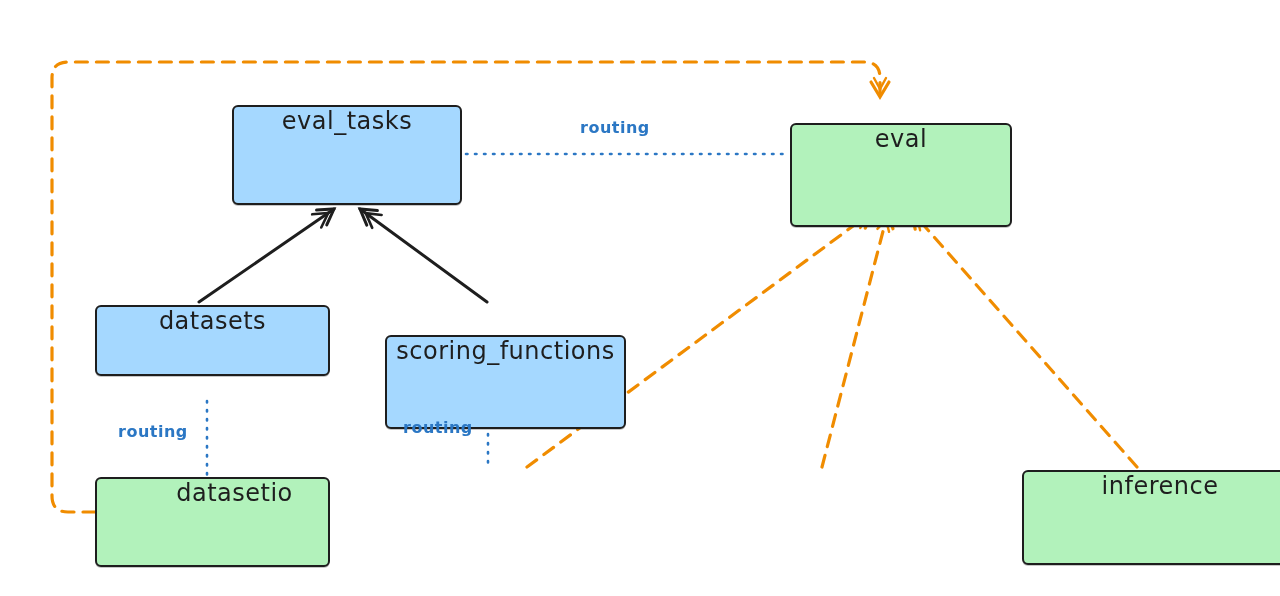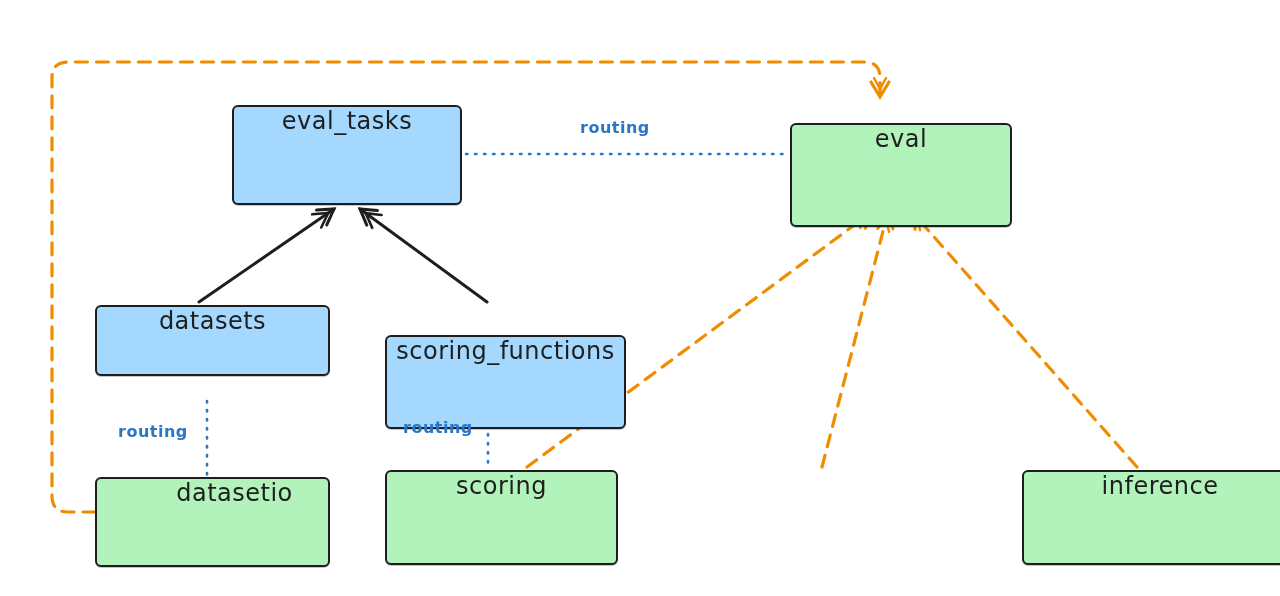--- a/index.html
+++ b/index.html
@@ -93,23 +93,20 @@
   </div>
 
   <div class="node blue" style="left:385px;  top:303px; width:241px; height:94px;margin-top:32px;">
     <span>scoring_functions</span>
   </div>
 
   <div class="node green" style="left:95px;   top:477px; width:235px; height:90px;padding-left:44px;">
     <span>datasetio</span>
   </div>
 
-  <div class="node green" style="left:385px;  top:470px; width:233px; height:95px;">
-    <span>scoring</span>
-  </div>
 
 
   <div class="node green" style="left:1022px; top:470px; width:276px; height:95px;">
     <span>inference</span>
   </div>
 
   <div class="routing-label" style="left:580px; top:118px;">routing</div>
   <div class="routing-label" style="left:118px; top:422px;">routing</div>
   <div class="routing-label" style="left:403px; top:418px;">routing</div>
 

